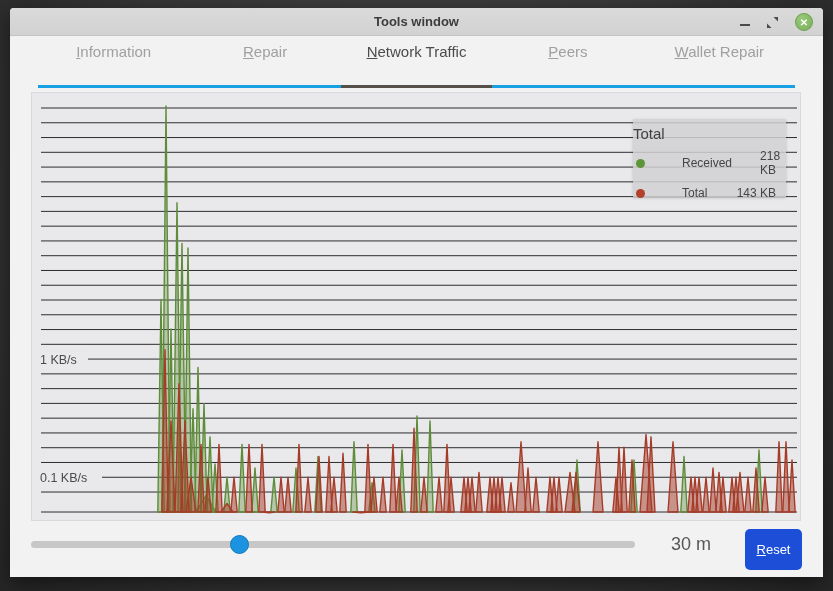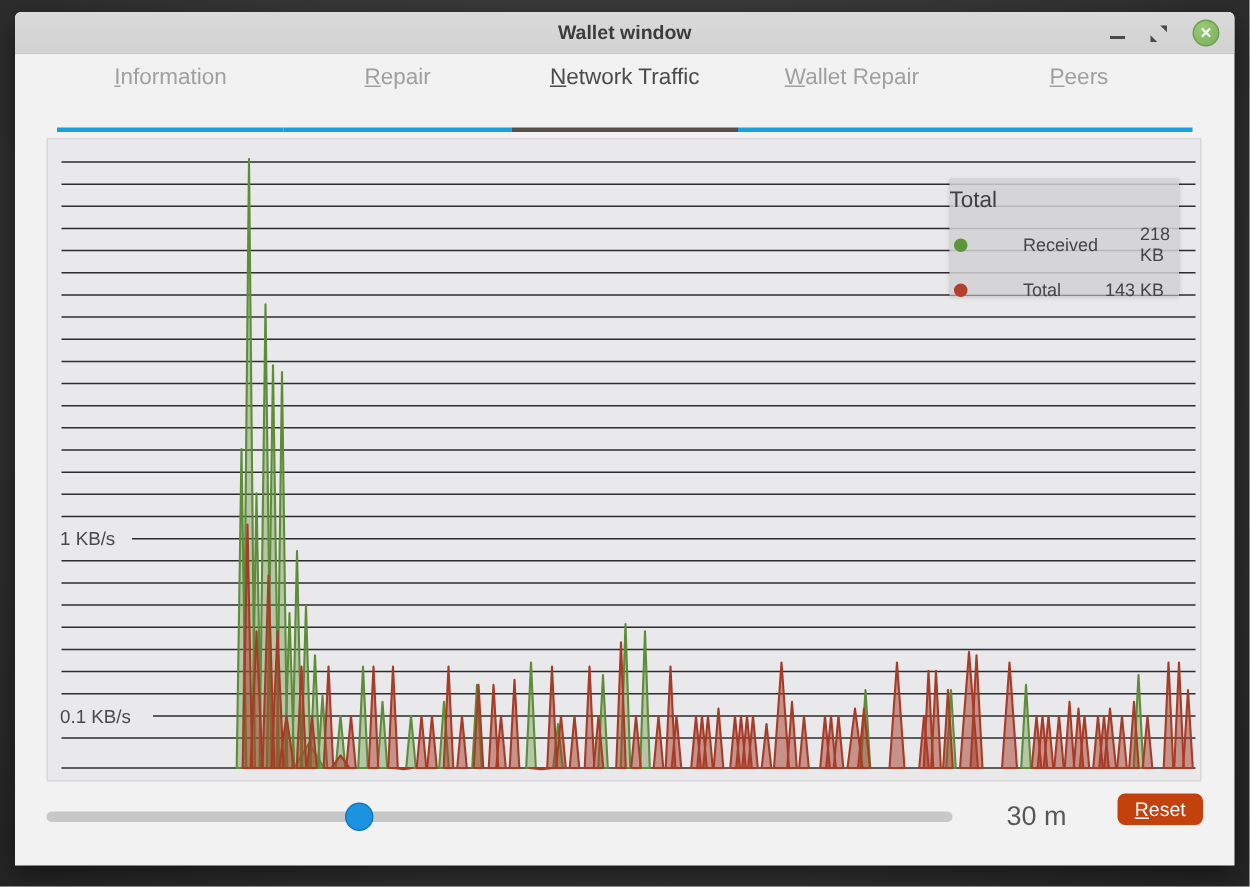--- a/index.html
+++ b/index.html
@@ -70,35 +70,35 @@
   }
   .slider-handle {
     position:absolute; top:527px; width:19px; height:19px; border-radius:50%;
     background:#1b93e0; border:1px solid #1478ba; cursor:grab;
   }
   .slider-value {
     position:absolute; right:112px; top:529px; width:60px; text-align:right;
     font-size:18px; color:#57575a; line-height:15px;
   }
   .reset-btn {
-    position:absolute; right:21px; top:521px; width:57px; height:21px;
-    background:#c2410c; border:none; border-radius:5px;
+    position:absolute; right:21px; top:521px; width:57px; height:41px;
+    background:#1d4ed8; border:none; border-radius:5px;
     color:#fff; font-size:13px; font-family:"Liberation Sans",sans-serif;
     cursor:pointer; display:flex; align-items:center; justify-content:center;
   }
   .reset-btn span { display:block; }
   .reset-btn span::first-letter { text-decoration:underline; }
 </style>
 </head>
 <body>
 
 <div class="window">
 
   <div class="titlebar">
-    <div class="titlebar-title">Wallet window</div>
+    <div class="titlebar-title">Tools window</div>
     <div class="win-controls">
       <div class="btn-min"></div>
       <svg class="btn-restore" viewBox="0 0 13 13">
         <path d="M7.5 1 L12 1 L12 5.5 Z" fill="#4a4a4a"></path>
         <path d="M1 7.5 L5.5 12 L1 12 Z" fill="#4a4a4a"></path>
       </svg>
       <div class="btn-close">✕</div>
     </div>
   </div>
 
@@ -106,24 +106,24 @@
     <div class="tab">
         <span>Information</span>
       </div>
     <div class="tab">
         <span>Repair</span>
       </div>
     <div class="tab active">
         <span>Network Traffic</span>
       </div>
     <div class="tab">
+        <span>Peers</span>
+      </div>
+    <div class="tab">
         <span>Wallet Repair</span>
-      </div>
-    <div class="tab">
-        <span>Peers</span>
       </div>
   </div>
 
   <div class="chart-panel">
     <svg id="chart" class="chart-svg" viewBox="0 0 768 427">
         <line x1="9" y1="15" x2="765" y2="15" stroke="#2d2d30" stroke-width="1"></line>
         <line x1="9" y1="29.77" x2="765" y2="29.77" stroke="#2d2d30" stroke-width="1"></line>
         <line x1="9" y1="44.54" x2="765" y2="44.54" stroke="#2d2d30" stroke-width="1"></line>
         <line x1="9" y1="59.31" x2="765" y2="59.31" stroke="#2d2d30" stroke-width="1"></line>
         <line x1="9" y1="74.08" x2="765" y2="74.08" stroke="#2d2d30" stroke-width="1"></line>

